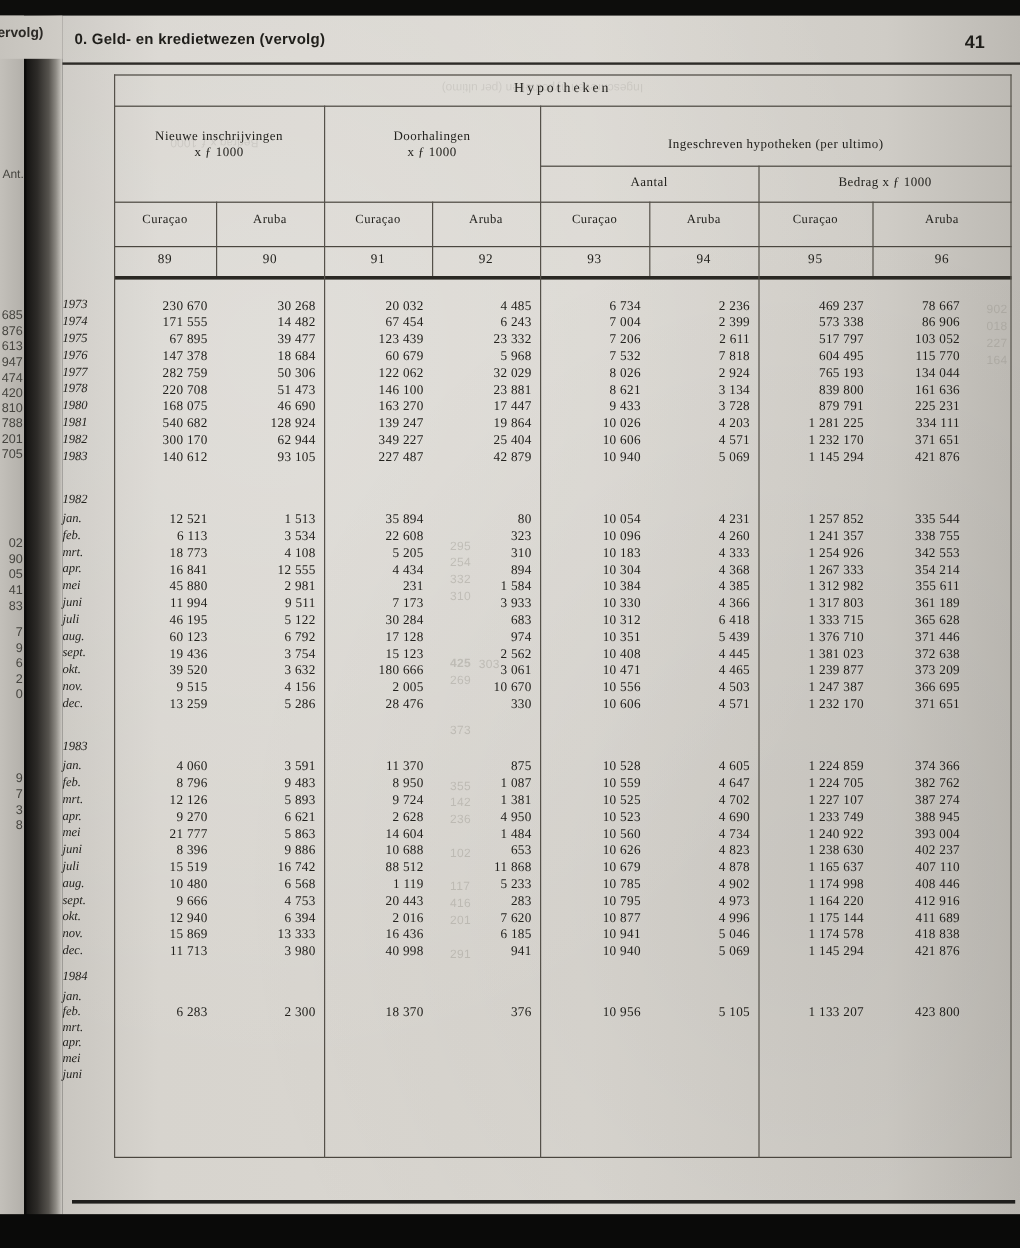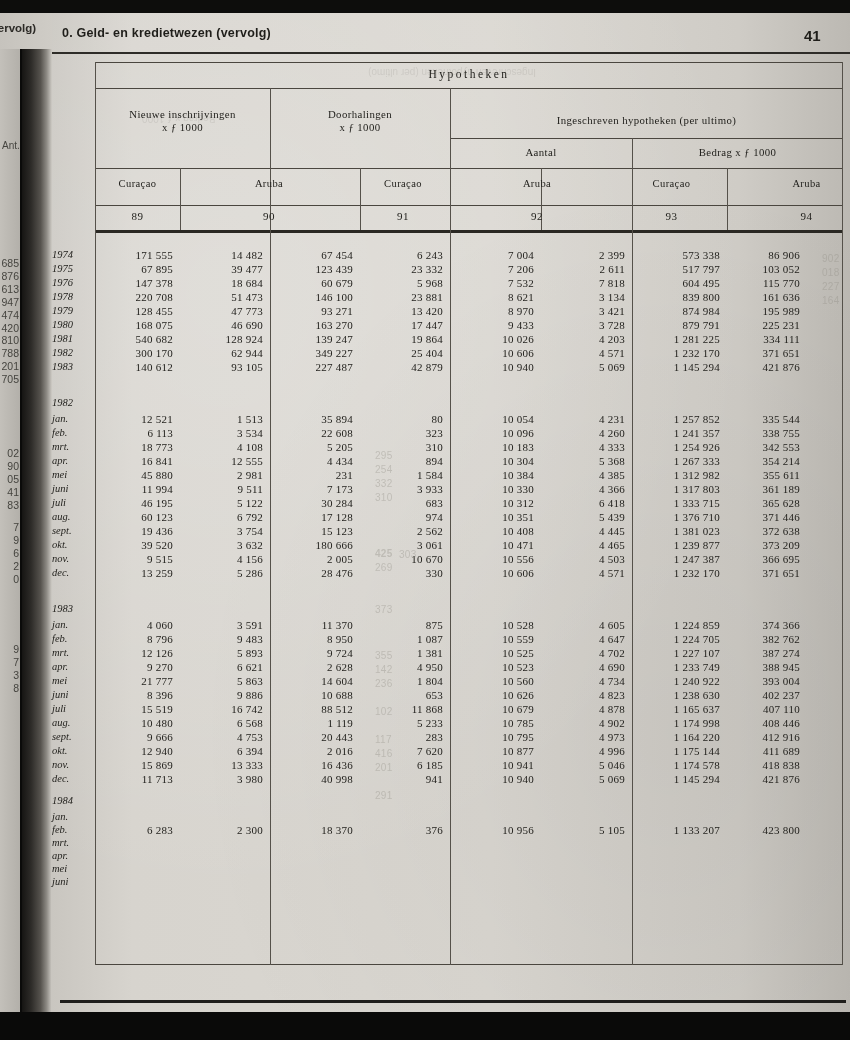--- a/index.html
+++ b/index.html
@@ -41,21 +41,21 @@
   
   .table { position:absolute; left:43px; top:49px; width:712px; height:903px;font-family:Liberation Serif, serif; }
   .hl { position:absolute; height:1px; background:#4a463f; }
   .hl.thick { height:3px; background:#2a2823; }
   .vl { position:absolute; width:1px; background:#55514a; }
 
   .th { position:absolute; text-align:center; font-size:10.8px; line-height:13px; color:#23221e; letter-spacing:.4px; }
   .th.title { font-size:11.5px; letter-spacing:2.5px; }
 
   .hdr-grid { position:absolute; left:0; width:748px; display:grid;
-    grid-template-columns:85px 90px 90px 90px 91px 91px 95px 116px;gap:44px; }
+    grid-template-columns:85px 90px 90px 90px 91px 91px 95px 116px; }
   .hdr-grid .hc { text-align:center; font-size:10.5px; letter-spacing:.4px; color:#23221e; }
   .hdr-grid.nums .hc { font-size:11px; letter-spacing:.6px; }
 
   #table-body { position:absolute; left:0; top:186px; width:748px; }
   .tsection + .tsection { margin-top:22px; }
   .tsection:last-child { margin-top:8px; }
   .trow { position:relative; display:grid; grid-template-columns:85px 90px 90px 90px 91px 91px 95px 116px; height:14px; }
   .trow.compact { height:13px; }
   .trow.heading { height:16px; }
   .c { text-align:right; padding-right:7px; font-size:11px; line-height:14px; letter-spacing:.25px; color:#23221e; white-space:pre; }
@@ -174,20 +174,31 @@
           <div class="hc">92</div>
           <div class="hc">93</div>
           <div class="hc">94</div>
           <div class="hc">95</div>
           <div class="hc">96</div>
         </div>
 
       <div id="table-body">
           <div class="tsection">
             <div class="trow">
+              <div class="stub">1973</div>
+              <div class="c">230 670</div>
+              <div class="c">30 268</div>
+              <div class="c">20 032</div>
+              <div class="c">4 485</div>
+              <div class="c">6 734</div>
+              <div class="c">2 236</div>
+              <div class="c">469 237</div>
+              <div class="c">78 667</div>
+            </div>
+            <div class="trow">
               <div class="stub">1974</div>
               <div class="c">171 555</div>
               <div class="c">14 482</div>
               <div class="c">67 454</div>
               <div class="c">6 243</div>
               <div class="c">7 004</div>
               <div class="c">2 399</div>
               <div class="c">573 338</div>
               <div class="c">86 906</div>
             </div>
@@ -207,42 +218,42 @@
               <div class="c">147 378</div>
               <div class="c">18 684</div>
               <div class="c">60 679</div>
               <div class="c">5 968</div>
               <div class="c">7 532</div>
               <div class="c">7 818</div>
               <div class="c">604 495</div>
               <div class="c">115 770</div>
             </div>
             <div class="trow">
+              <div class="stub">1977</div>
+              <div class="c">282 759</div>
+              <div class="c">50 306</div>
+              <div class="c">122 062</div>
+              <div class="c">32 029</div>
+              <div class="c">8 026</div>
+              <div class="c">2 924</div>
+              <div class="c">765 193</div>
+              <div class="c">134 044</div>
+            </div>
+            <div class="trow">
               <div class="stub">1978</div>
               <div class="c">220 708</div>
               <div class="c">51 473</div>
               <div class="c">146 100</div>
               <div class="c">23 881</div>
               <div class="c">8 621</div>
               <div class="c">3 134</div>
               <div class="c">839 800</div>
               <div class="c">161 636</div>
             </div>
             <div class="trow">
-              <div class="stub">1979</div>
-              <div class="c">128 455</div>
-              <div class="c">47 773</div>
-              <div class="c">93 271</div>
-              <div class="c">13 420</div>
-              <div class="c">8 970</div>
-              <div class="c">3 421</div>
-              <div class="c">874 984</div>
-              <div class="c">195 989</div>
-            </div>
-            <div class="trow">
               <div class="stub">1980</div>
               <div class="c">168 075</div>
               <div class="c">46 690</div>
               <div class="c">163 270</div>
               <div class="c">17 447</div>
               <div class="c">9 433</div>
               <div class="c">3 728</div>
               <div class="c">879 791</div>
               <div class="c">225 231</div>
             </div>
@@ -317,21 +328,21 @@
               <div class="c">1 254 926</div>
               <div class="c">342 553</div>
             </div>
             <div class="trow">
               <div class="stub">apr.</div>
               <div class="c">16 841</div>
               <div class="c">12 555</div>
               <div class="c">4 434</div>
               <div class="c">894</div>
               <div class="c">10 304</div>
-              <div class="c">5 368</div>
+              <div class="c">4 368</div>
               <div class="c">1 267 333</div>
               <div class="c">354 214</div>
             </div>
             <div class="trow">
               <div class="stub">mei</div>
               <div class="c">45 880</div>
               <div class="c">2 981</div>
               <div class="c">231</div>
               <div class="c">1 584</div>
               <div class="c">10 384</div>
@@ -463,21 +474,21 @@
               <div class="c">10 523</div>
               <div class="c">4 690</div>
               <div class="c">1 233 749</div>
               <div class="c">388 945</div>
             </div>
             <div class="trow">
               <div class="stub">mei</div>
               <div class="c">21 777</div>
               <div class="c">5 863</div>
               <div class="c">14 604</div>
-              <div class="c">1 804</div>
+              <div class="c">1 484</div>
               <div class="c">10 560</div>
               <div class="c">4 734</div>
               <div class="c">1 240 922</div>
               <div class="c">393 004</div>
             </div>
             <div class="trow">
               <div class="stub">juni</div>
               <div class="c">8 396</div>
               <div class="c">9 886</div>
               <div class="c">10 688</div>

